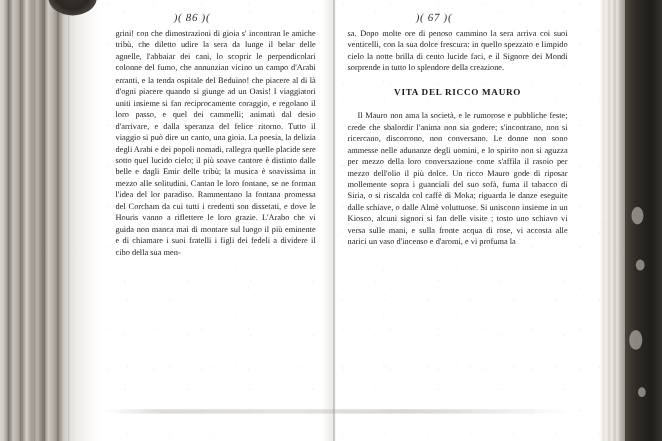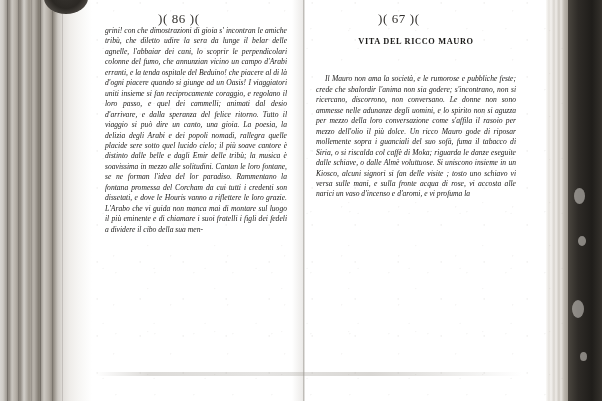--- a/index.html
+++ b/index.html
@@ -113,32 +113,33 @@
     line-height: 10.45px;
     text-align: justify;
     -webkit-hyphens: none;
     hyphens: none;
   }
   .col-left  { left: 105px; top: 26px;  width: 182px; }
   .col-right { left: 316px; top: 26px;  width: 200px; }
 
   .folio {
     position: absolute;
-    font-size: 13px;
+    font-size: 10px;
     color: #33312e;
     letter-spacing: 0.6px;
     white-space: nowrap;
+    font-style: italic;
   }
   .folio-left  { left: 158px; top: 11px; }
   .folio-right { left: 378px; top: 11px; }
 
-  .para { margin: 0; font-style: italic; }
+  .para { margin: 0; }
 
   .section-title {
-    margin: 11px 0 27px 0;
+    margin: 11px 0 11px 0;
     text-align: center;
     font-size: 8.3px;
     letter-spacing: 0.65px;
     color: #1b1a18;
     text-indent: 0;
   }
 
   
   .grain {
     position: absolute;
@@ -198,20 +199,21 @@
 
   <div class="folio folio-left">)( 86 )(</div>
 
   <div class="column col-left">
     <p class="para">grini! con che dimostrazioni di gioia s' incontran le amiche tribù, che diletto udire la sera da lunge il belar delle agnelle, l'abbaiar dei cani, lo scoprir le perpendicolari colonne del fumo, che annunzian vicino un campo d'Arabi erranti, e la tenda ospitale del Beduino! che piacere al di là d'ogni piacere quando si giunge ad un Oasis! I viaggiatori uniti insieme si fan reciprocamente coraggio, e regolano il loro passo, e quel dei cammelli; animati dal desio d'arrivare, e dalla speranza del felice ritorno. Tutto il viaggio si può dire un canto, una gioia. La poesia, la delizia degli Arabi e dei popoli nomadi, rallegra quelle placide sere sotto quel lucido cielo; il più soave cantore è distinto dalle belle e dagli Emir delle tribù; la musica è soavissima in mezzo alle solitudini. Cantan le loro fontane, se ne forman l'idea del lor paradiso. Rammentano la fontana promessa del Corcham da cui tutti i credenti son dissetati, e dove le Houris vanno a riflettere le loro grazie. L'Arabo che vi guida non manca mai di montare sul luogo il più eminente e di chiamare i suoi fratelli i figli dei fedeli a dividere il cibo della sua men-</p>
   </div>
 
   <div class="folio folio-right">)( 67 )(</div>
 
   <div class="column col-right">
+    <p class="para">sa. Dopo molte ore di penoso cammino la sera arriva coi suoi venticelli, con la sua dolce frescura: in quello spezzato e limpido cielo la notte brilla di cento lucide faci, e il Signore dei Mondi sorprende in tutto lo splendore della creazione.</p>
 
     <h2 class="section-title">VITA DEL RICCO MAURO</h2>
 
     <p class="para" style="text-indent:9px">Il Mauro non ama la società, e le rumorose e pubbliche feste; crede che sbalordir l'anima non sia godere; s'incontrano, non si ricercano, discorrono, non conversano. Le donne non sono ammesse nelle adunanze degli uomini, e lo spirito non si aguzza per mezzo della loro conversazione come s'affila il rasoio per mezzo dell'olio il più dolce. Un ricco Mauro gode di riposar mollemente sopra i guanciali del suo sofà, fuma il tabacco di Siria, o si riscalda col caffè di Moka; riguarda le danze eseguite dalle schiave, o dalle Almè voluttuose. Si uniscono insieme in un Kiosco, alcuni signori si fan delle visite ; tosto uno schiavo vi versa sulle mani, e sulla fronte acqua di rose, vi accosta alle narici un vaso d'incenso e d'aromi, e vi profuma la</p>
   </div>
 
   <div class="grain"></div>
   <div class="bottom-dust"></div>
 </div>
 

